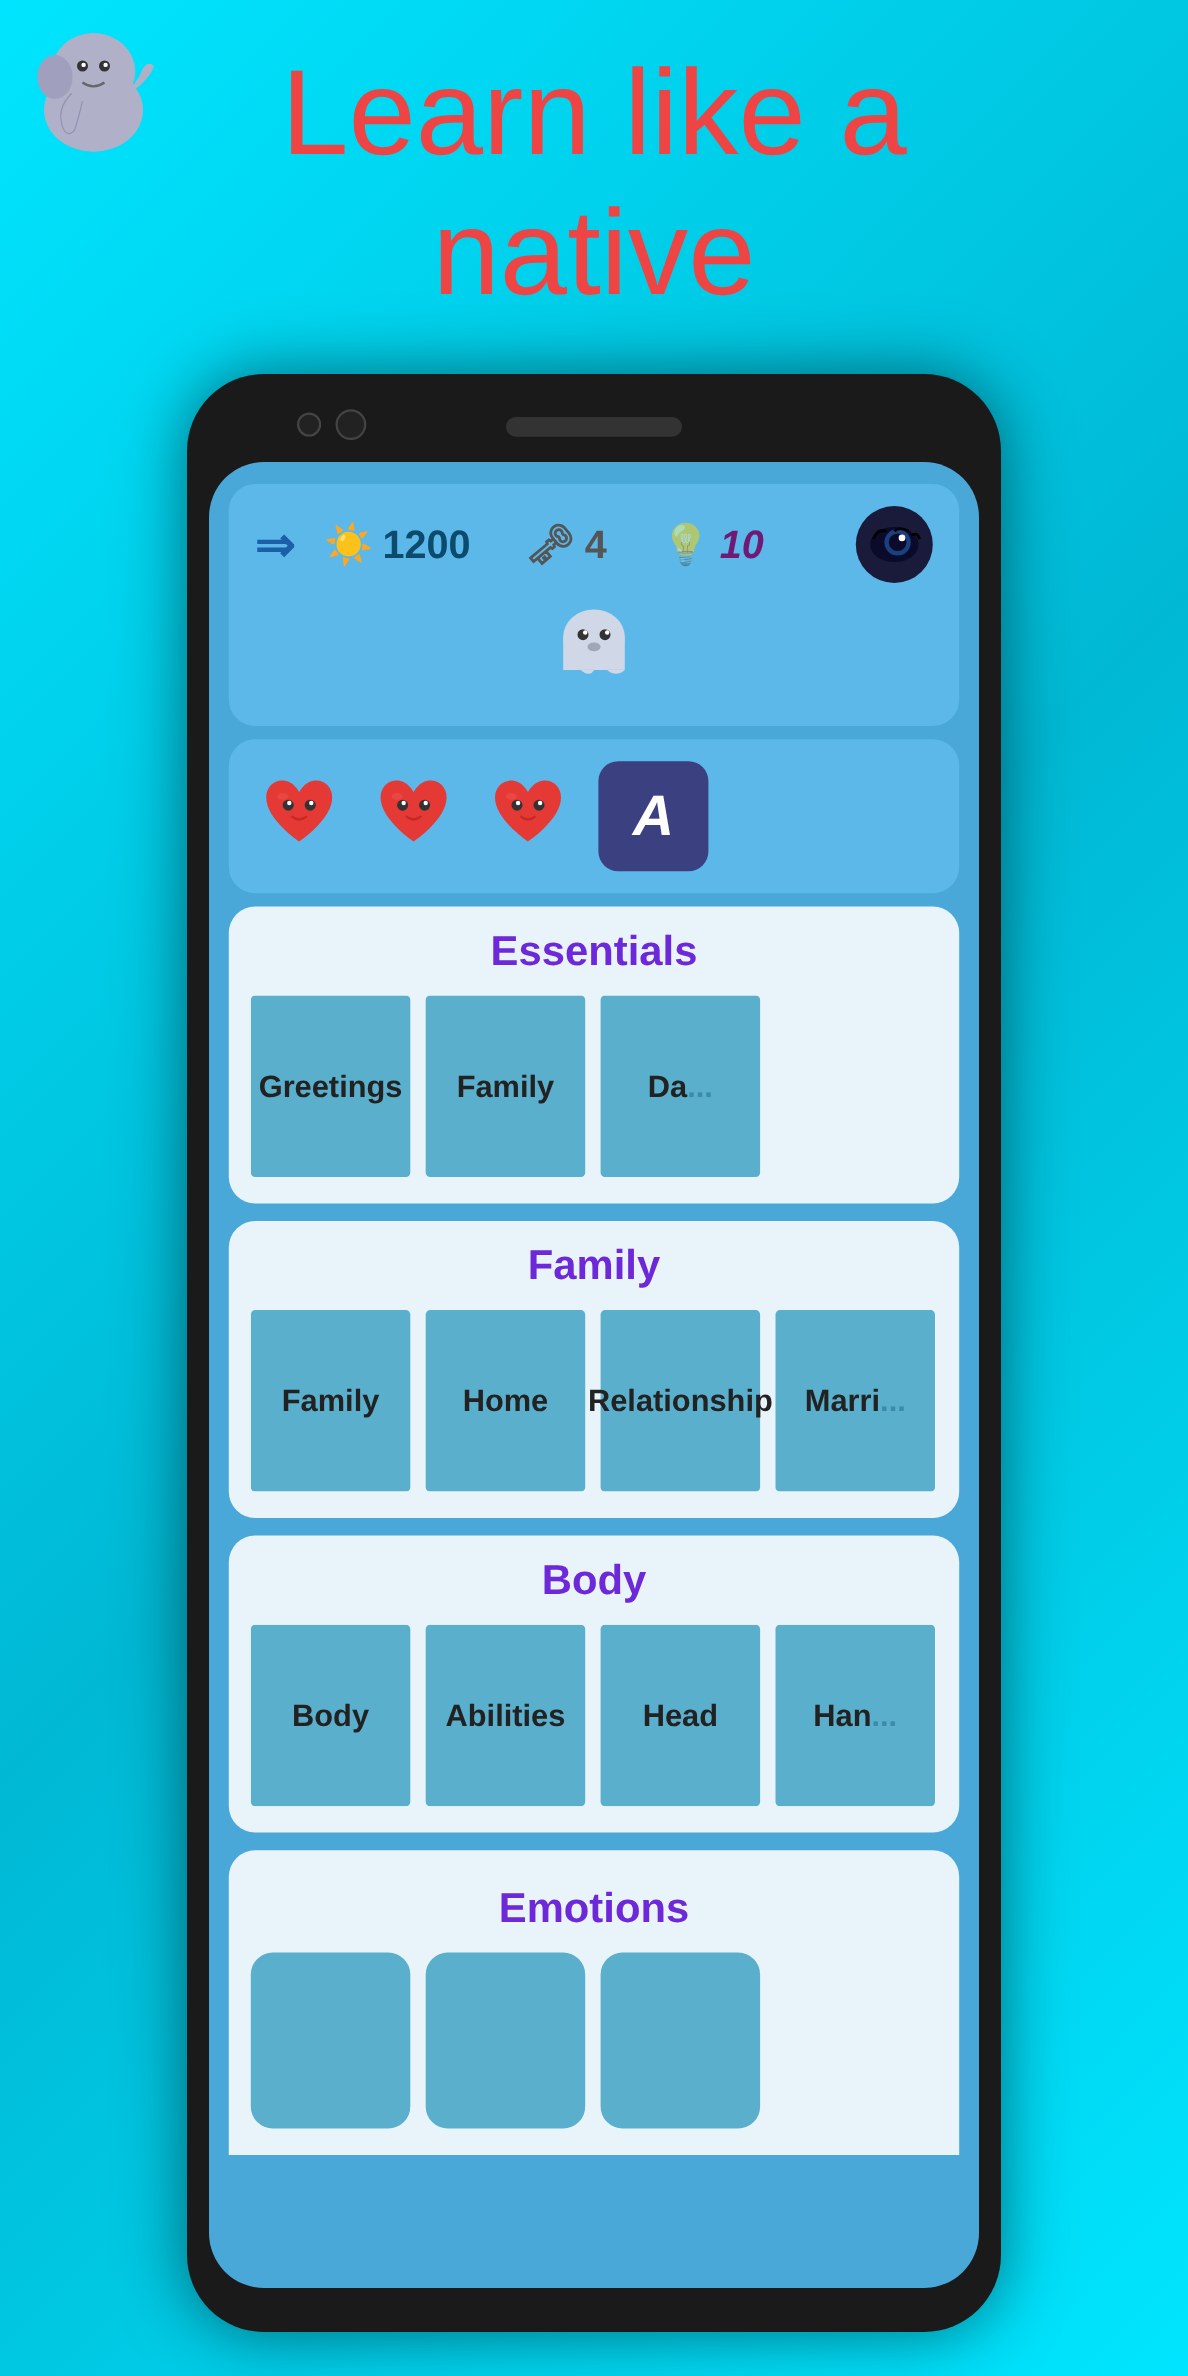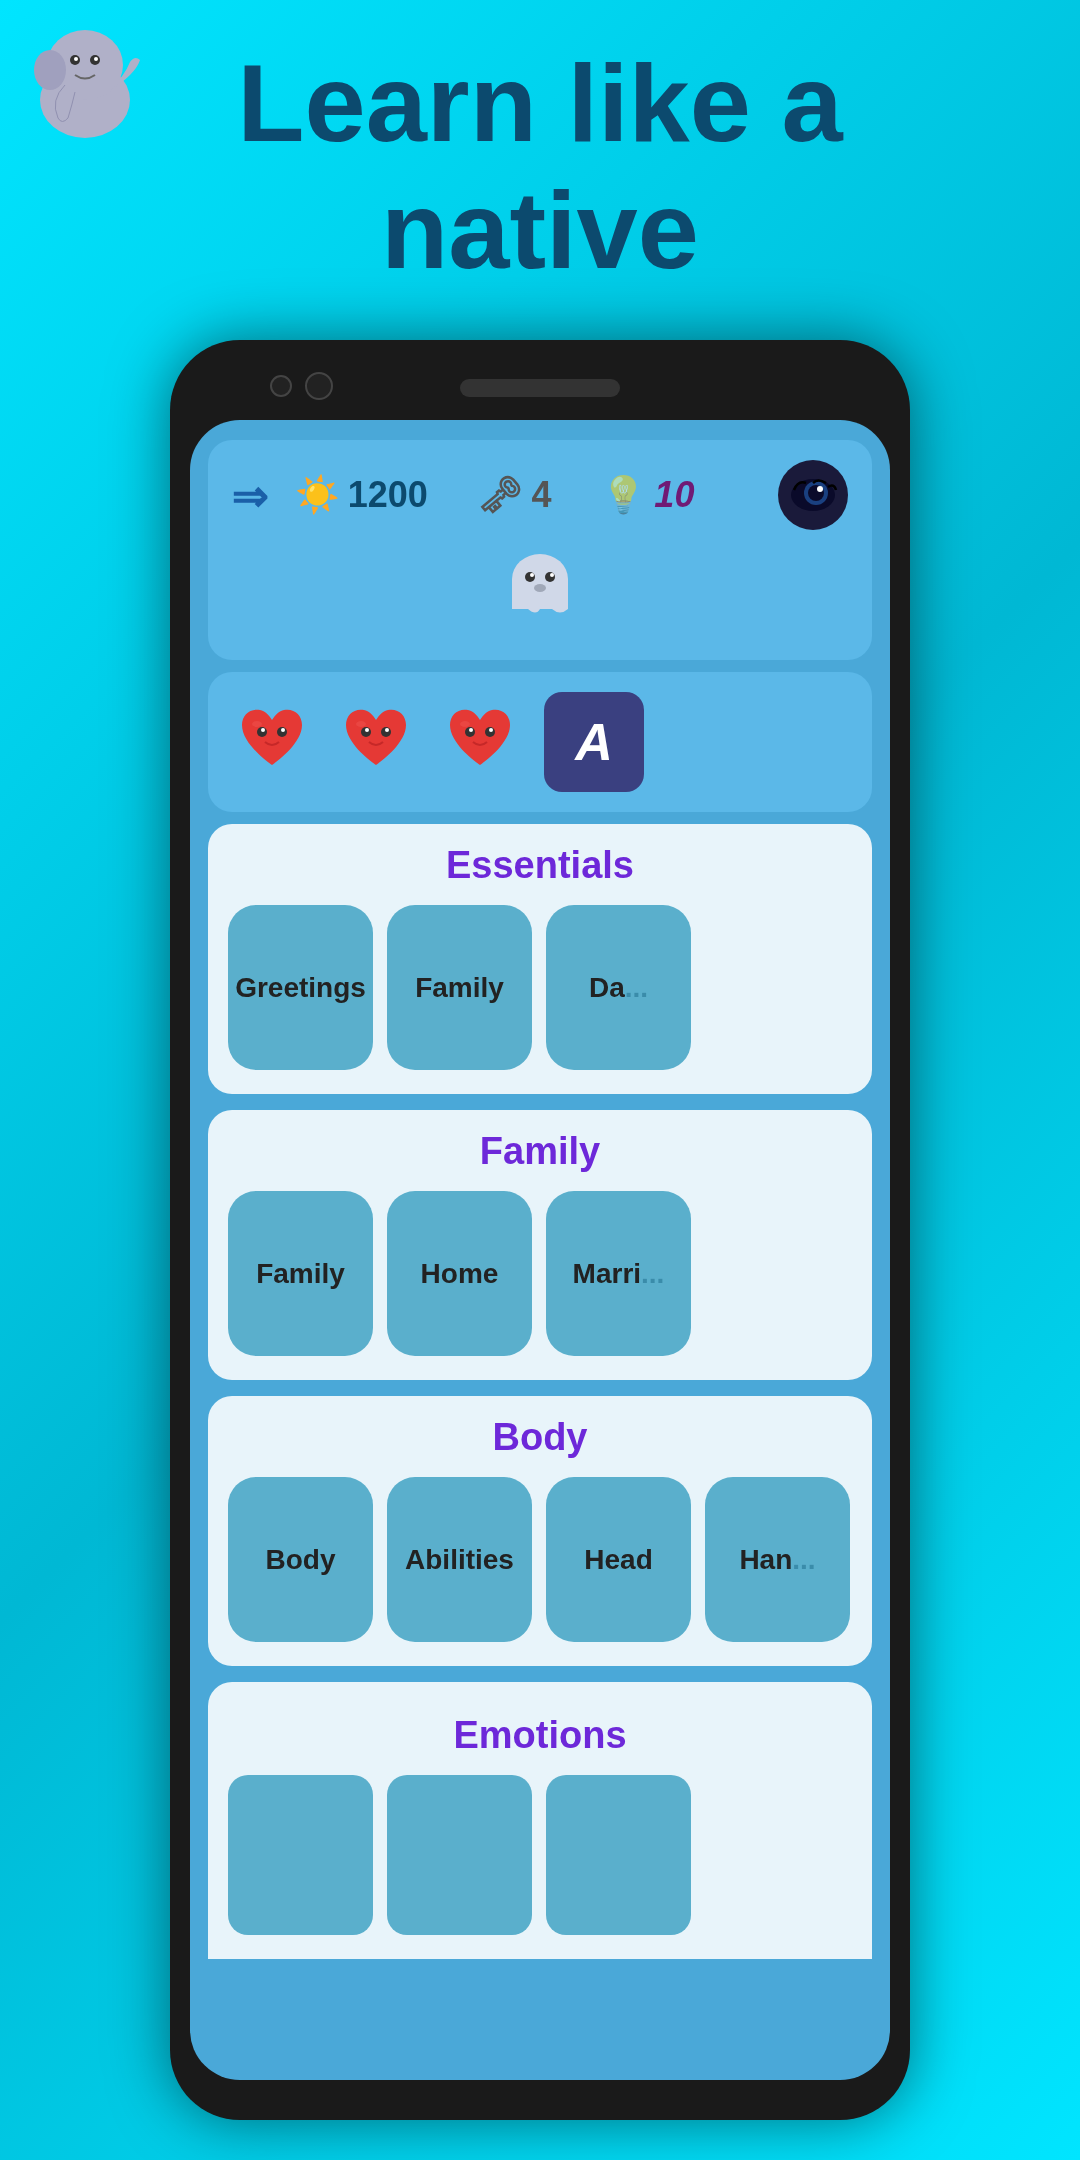--- a/index.html
+++ b/index.html
@@ -15,22 +15,22 @@
     
     .top-area {
       width: 100%;
       padding-top: 40px;
       text-align: center;
       position: relative;
     }
 
     .title-text {
       font-size: 110px;
-      font-weight: 700;
-      color: #0c4a6e;
+      font-weight: 400;
+      color: #ef4444;
       line-height: 1.15;
       padding: 0 80px;
     }
 
     .mascot {
       position: absolute;
       top: 20px;
       left: 20px;
       width: 130px;
       height: 130px;
@@ -186,21 +186,21 @@
     .items-grid {
       display: flex;
       gap: 14px;
       overflow: hidden;
     }
 
     .grid-item {
       flex: 0 0 calc(25% - 11px);
       min-width: 0;
       background: #5aafcc;
-      border-radius: 28px;
+      border-radius: 4px;
       height: 165px;
       display: flex;
       align-items: center;
       justify-content: center;
       font-size: 28px;
       font-weight: bold;
       color: #222;
       text-align: center;
       padding: 10px;
       cursor: pointer;
@@ -375,20 +375,21 @@
         <div class="grid-item">Family</div>
         <div class="grid-item">Da<span style="color:#3a8caa;">...</span></div>
       </div>
     </div>
 
     <div class="section-card">
       <div class="section-title">Family</div>
       <div class="items-grid">
         <div class="grid-item">Family</div>
         <div class="grid-item">Home</div>
+        <div class="grid-item">Relationship</div>
         <div class="grid-item">Marri<span style="color:#3a8caa;">...</span></div>
       </div>
     </div>
 
     <div class="section-card">
       <div class="section-title">Body</div>
       <div class="items-grid">
         <div class="grid-item">Body</div>
         <div class="grid-item">Abilities</div>
         <div class="grid-item">Head</div>

